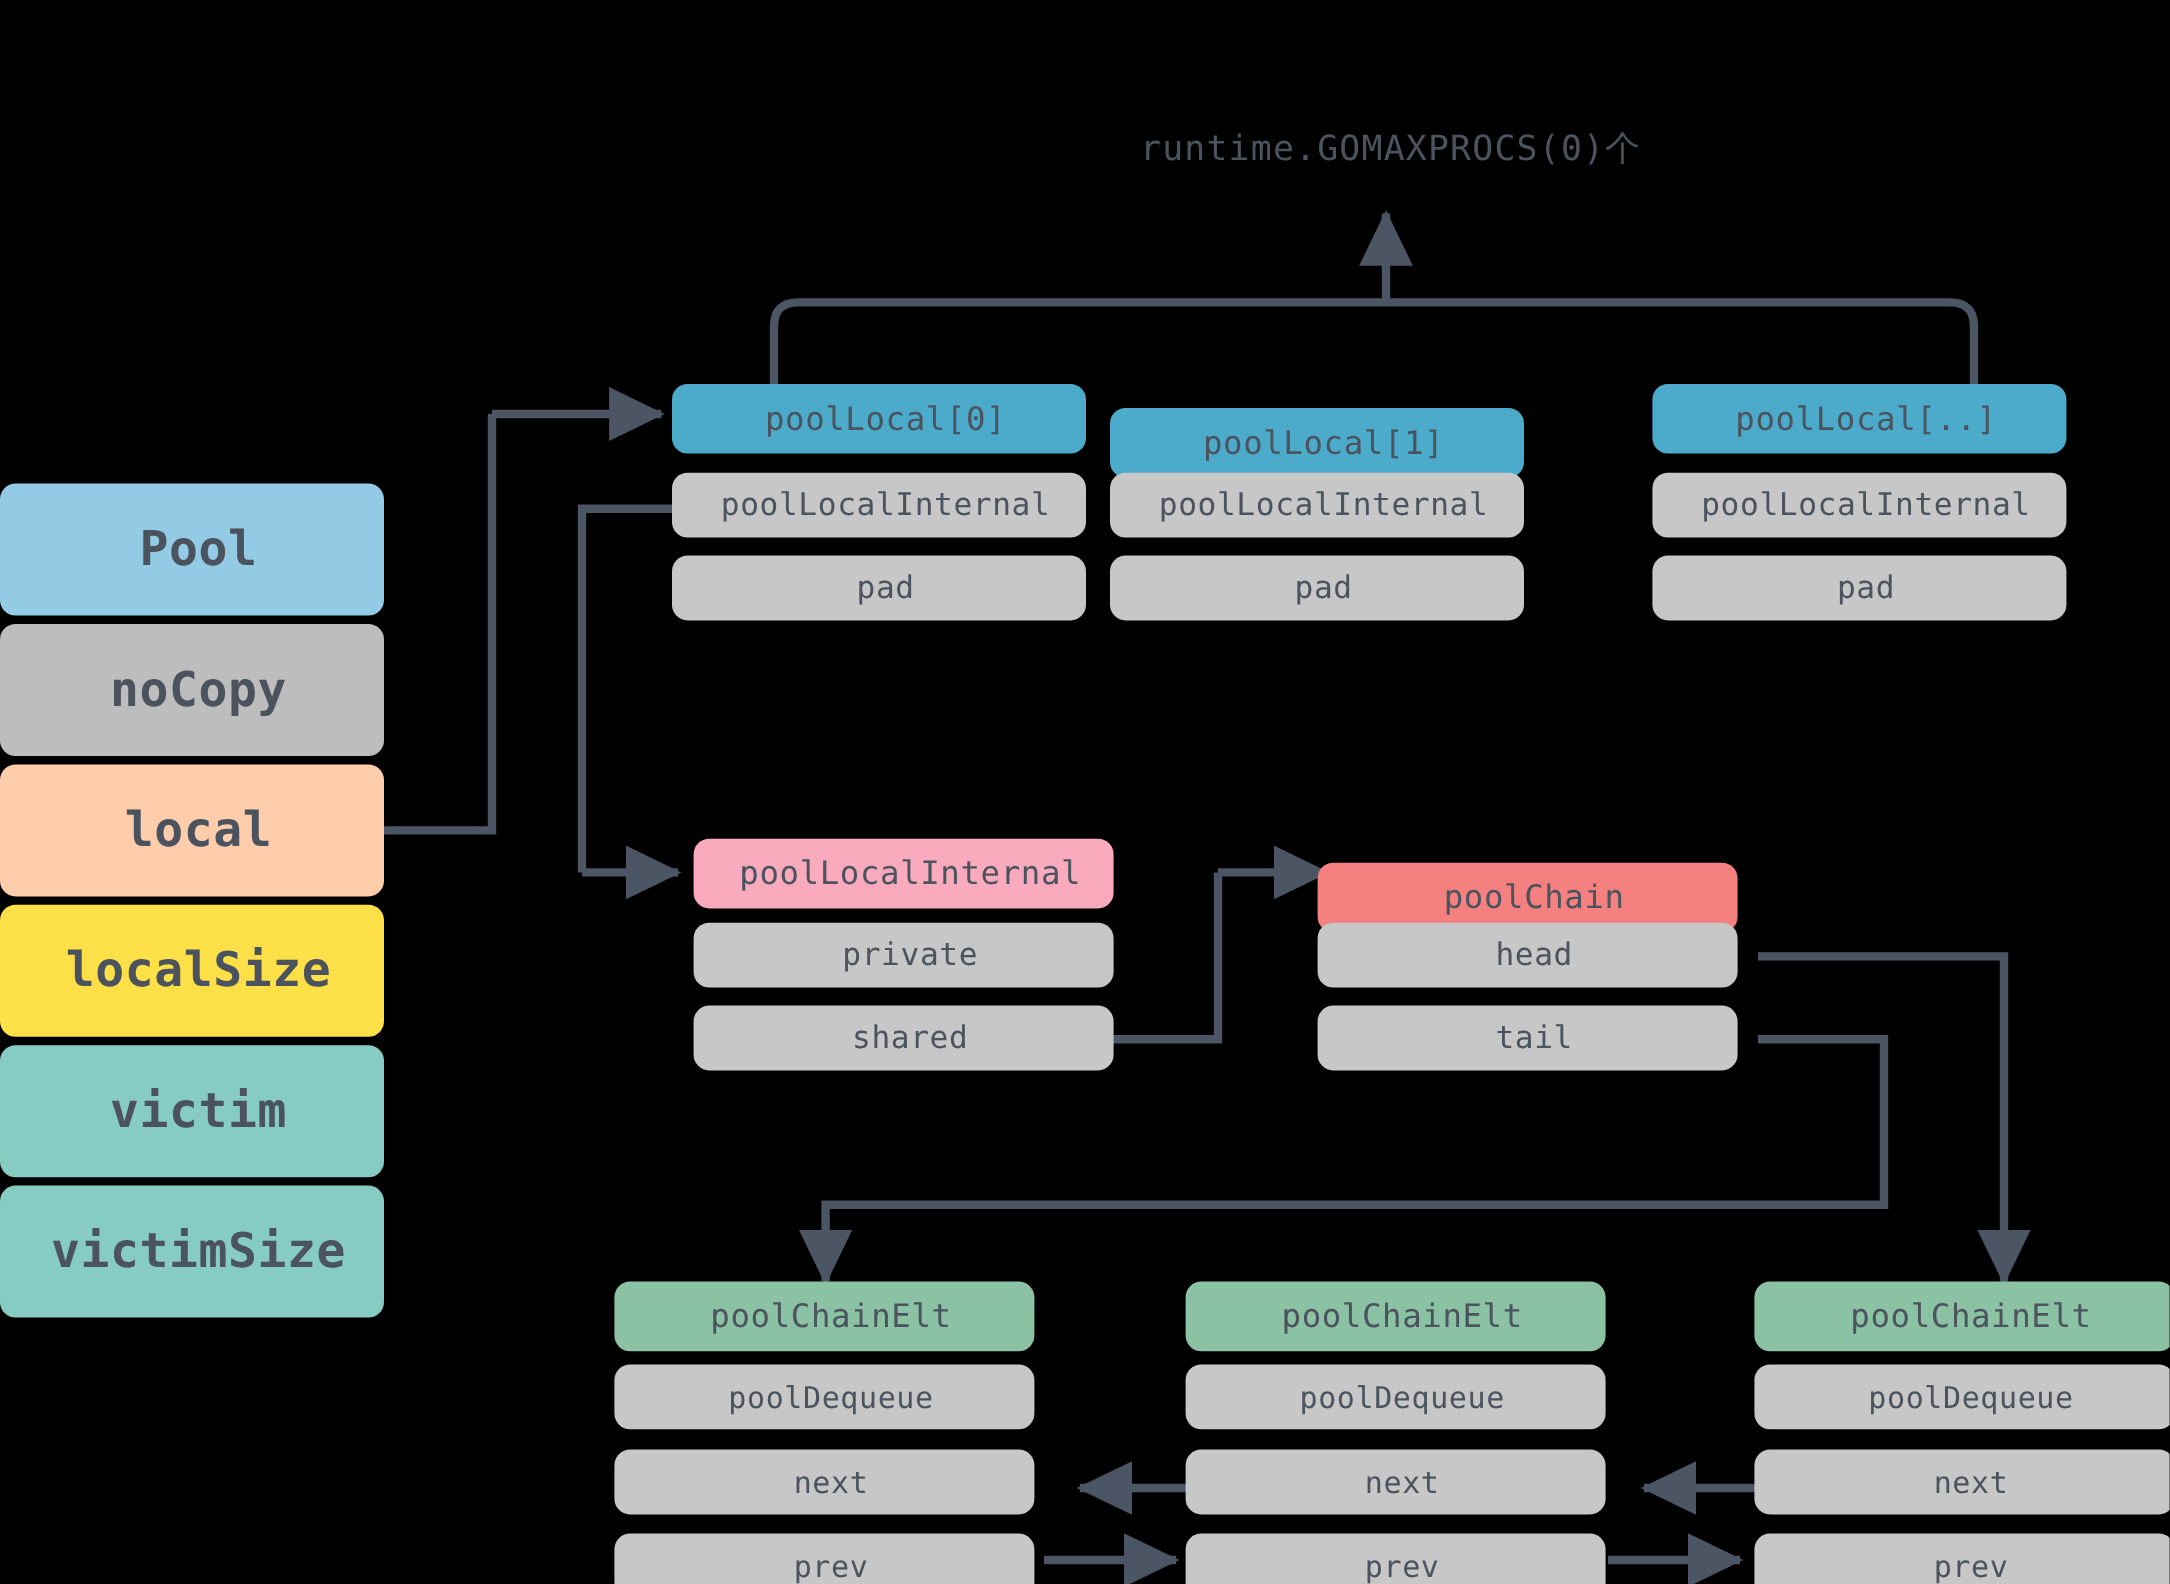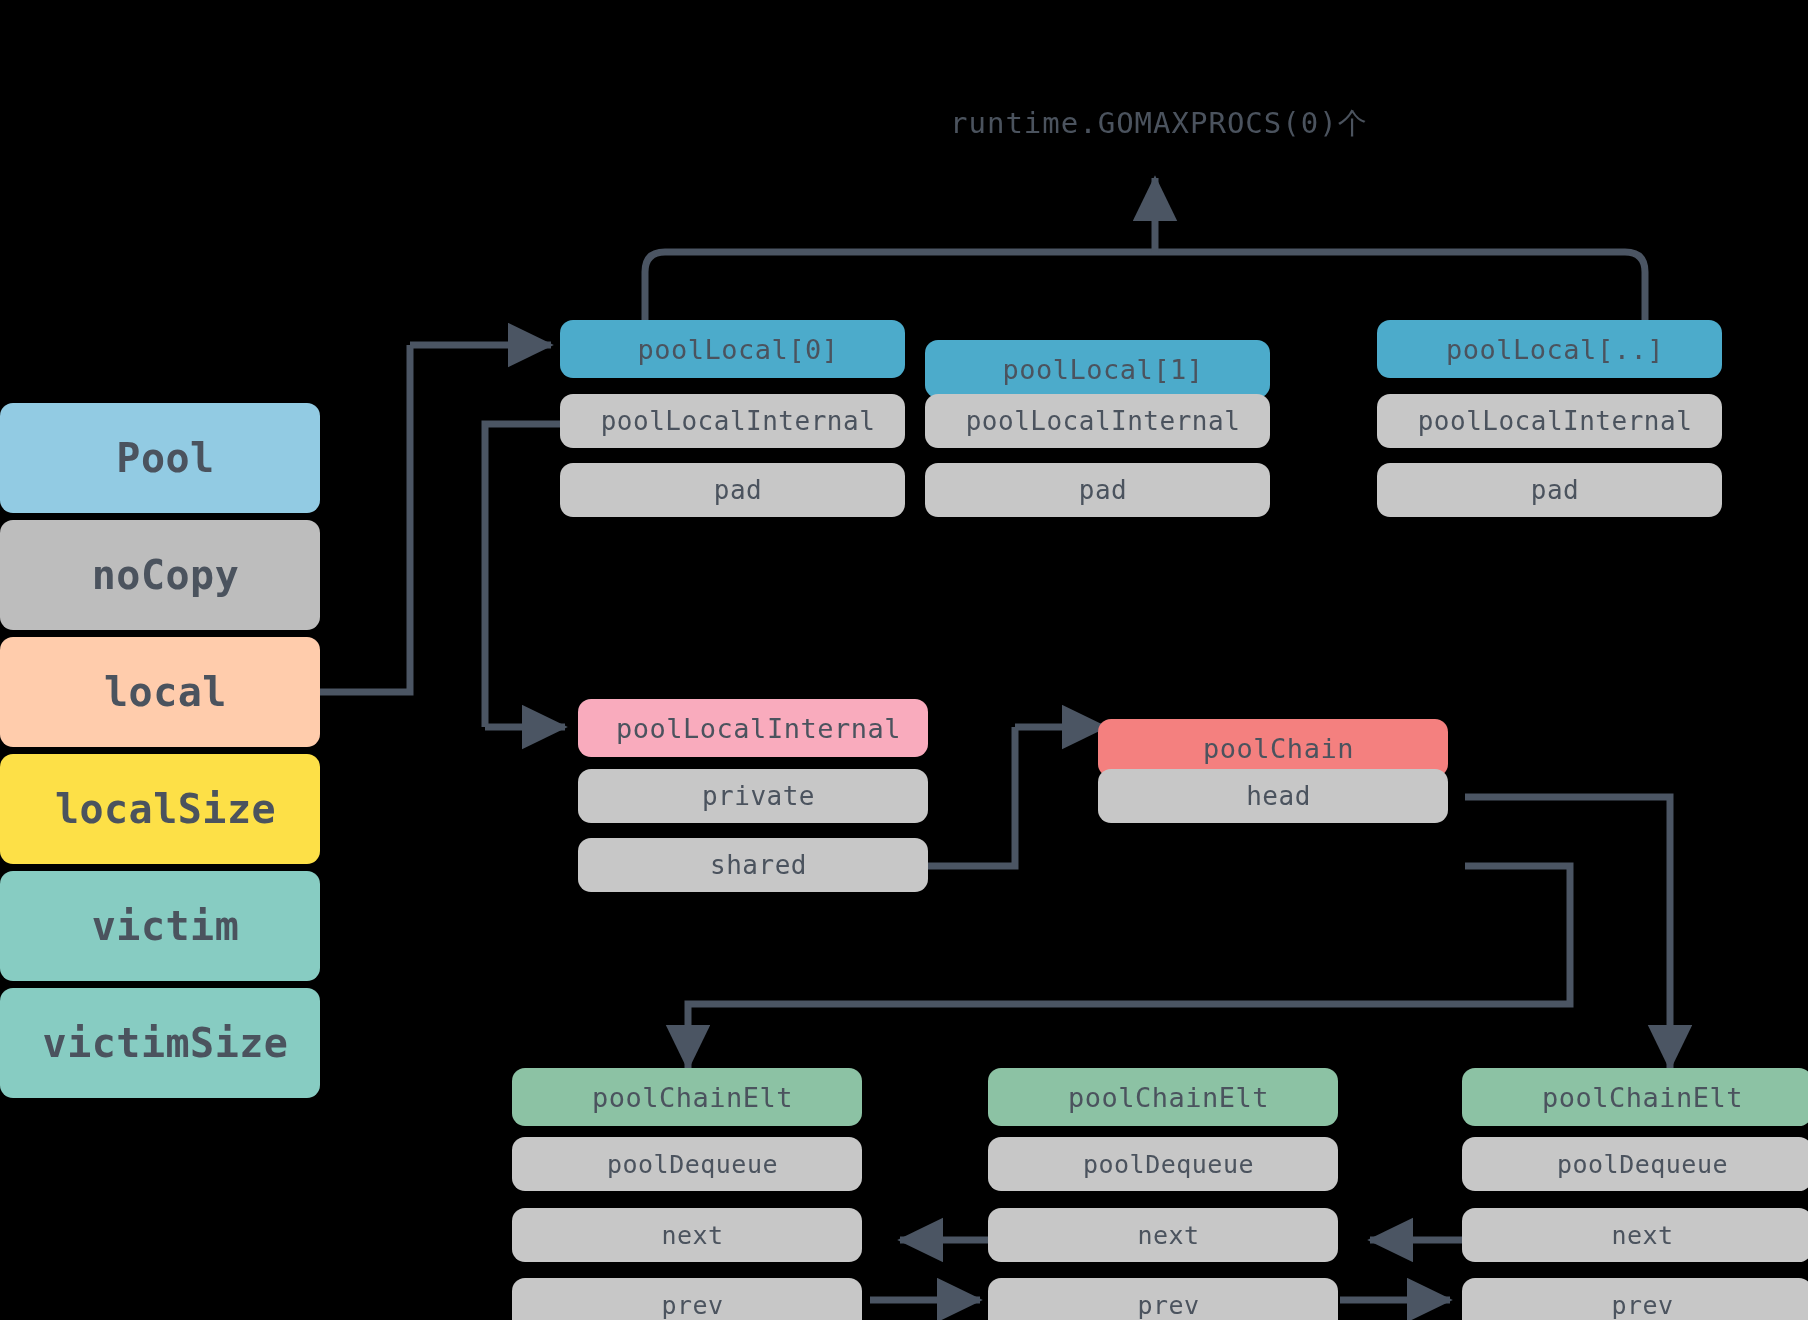--- a/index.html
+++ b/index.html
@@ -126,20 +126,21 @@
   <div class="box hdr" style="left:1377px; top:320px; width:345px; background:#4cabcb;text-align:center;">poolLocal[..]</div>
   <div class="box cell" style="left:1377px; top:394px; width:345px;">poolLocalInternal</div>
   <div class="box cell" style="left:1377px; top:463px; width:345px;">pad</div>
 
   <div class="box hdr" style="left:578px; top:699px; width:350px; background:#f9abbd;">poolLocalInternal</div>
   <div class="box cell" style="left:578px; top:838px; width:350px;">shared</div>
   <div class="box cell" style="left:578px; top:769px; width:350px;">private</div>
 
   <div class="box hdr" style="left:1098px; top:699px; width:350px; background:#f4807f;margin-top:20px;">poolChain</div>
   <div class="box cell" style="left:1098px; top:769px; width:350px;">head</div>
+  <div class="box cell" style="left:1098px; top:838px; width:350px;">tail</div>
 
   <div class="box hdr" style="left:512px; top:1068px; width:350px; background:#8cc2a4;">poolChainElt</div>
   <div class="box cell cell-sm" style="left:512px; top:1137px; width:350px;">poolDequeue</div>
   <div class="box cell cell-sm" style="left:512px; top:1208px; width:350px;">next</div>
   <div class="box cell cell-sm" style="left:512px; top:1278px; width:350px;">prev</div>
 
   <div class="box hdr" style="left:988px; top:1068px; width:350px; background:#8cc2a4;">poolChainElt</div>
   <div class="box cell cell-sm" style="left:988px; top:1137px; width:350px;">poolDequeue</div>
   <div class="box cell cell-sm" style="left:988px; top:1208px; width:350px;">next</div>
   <div class="box cell cell-sm" style="left:988px; top:1278px; width:350px;">prev</div>

